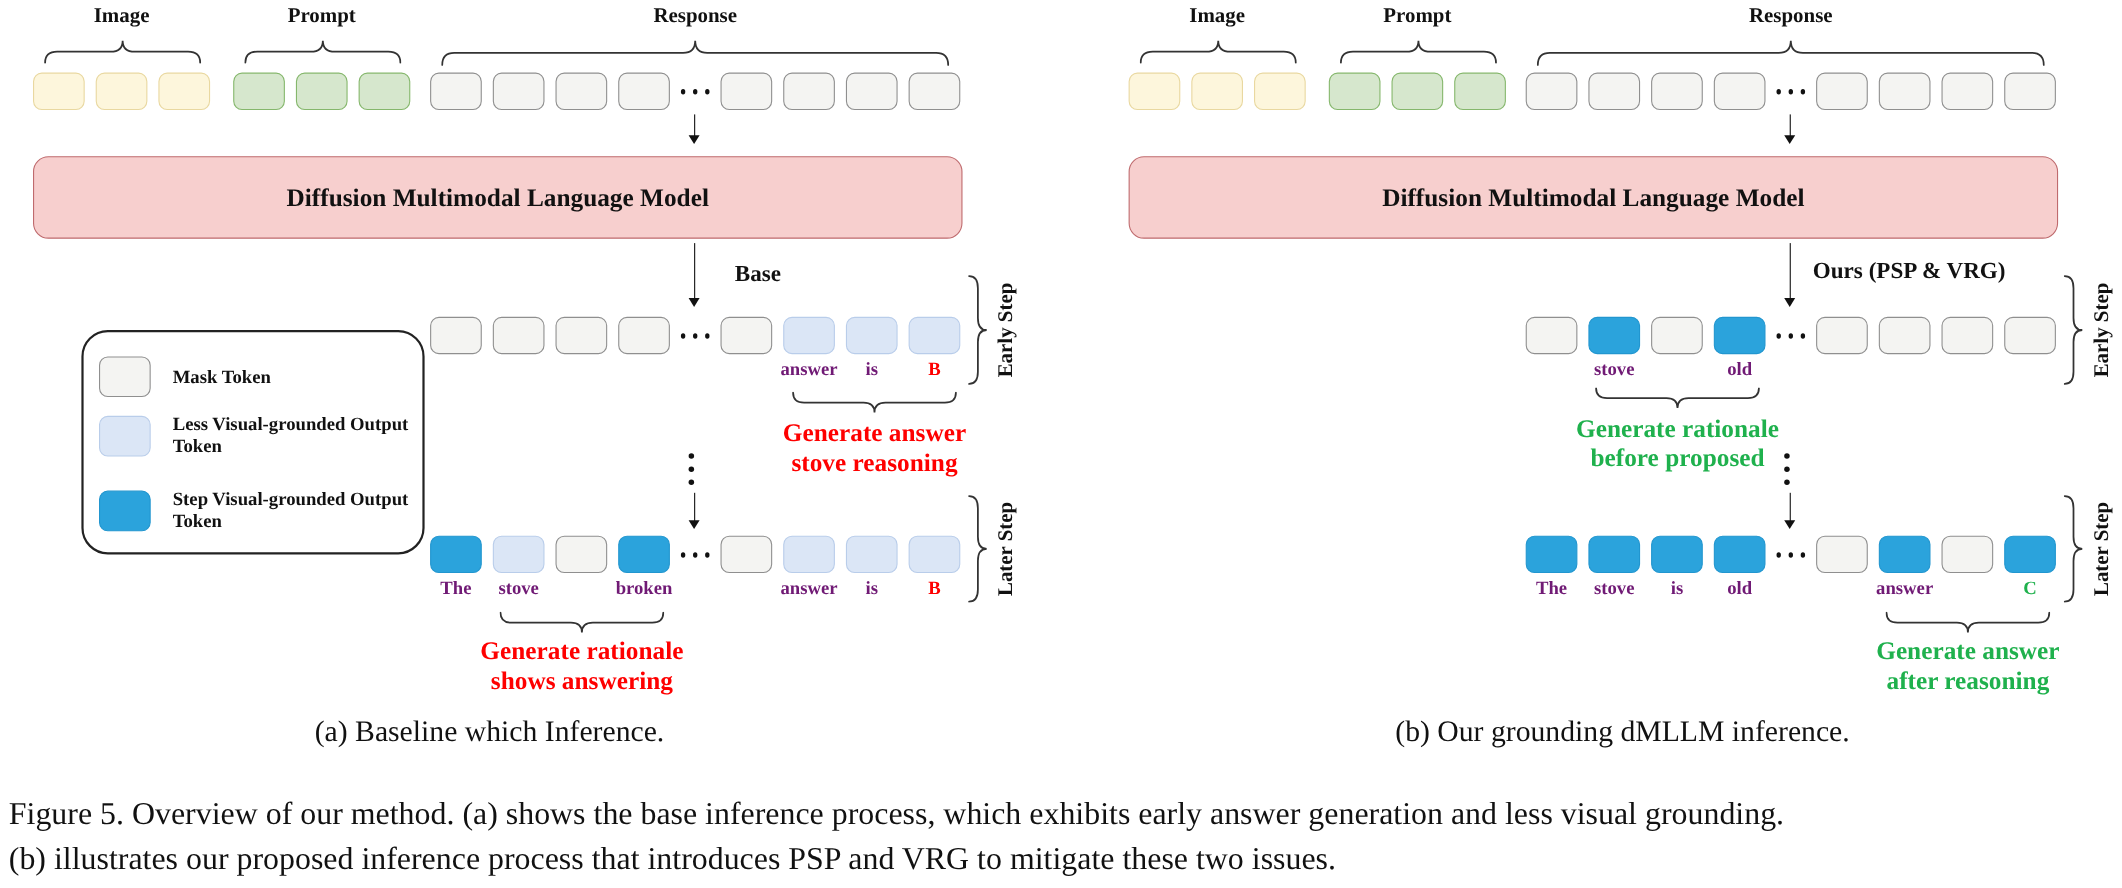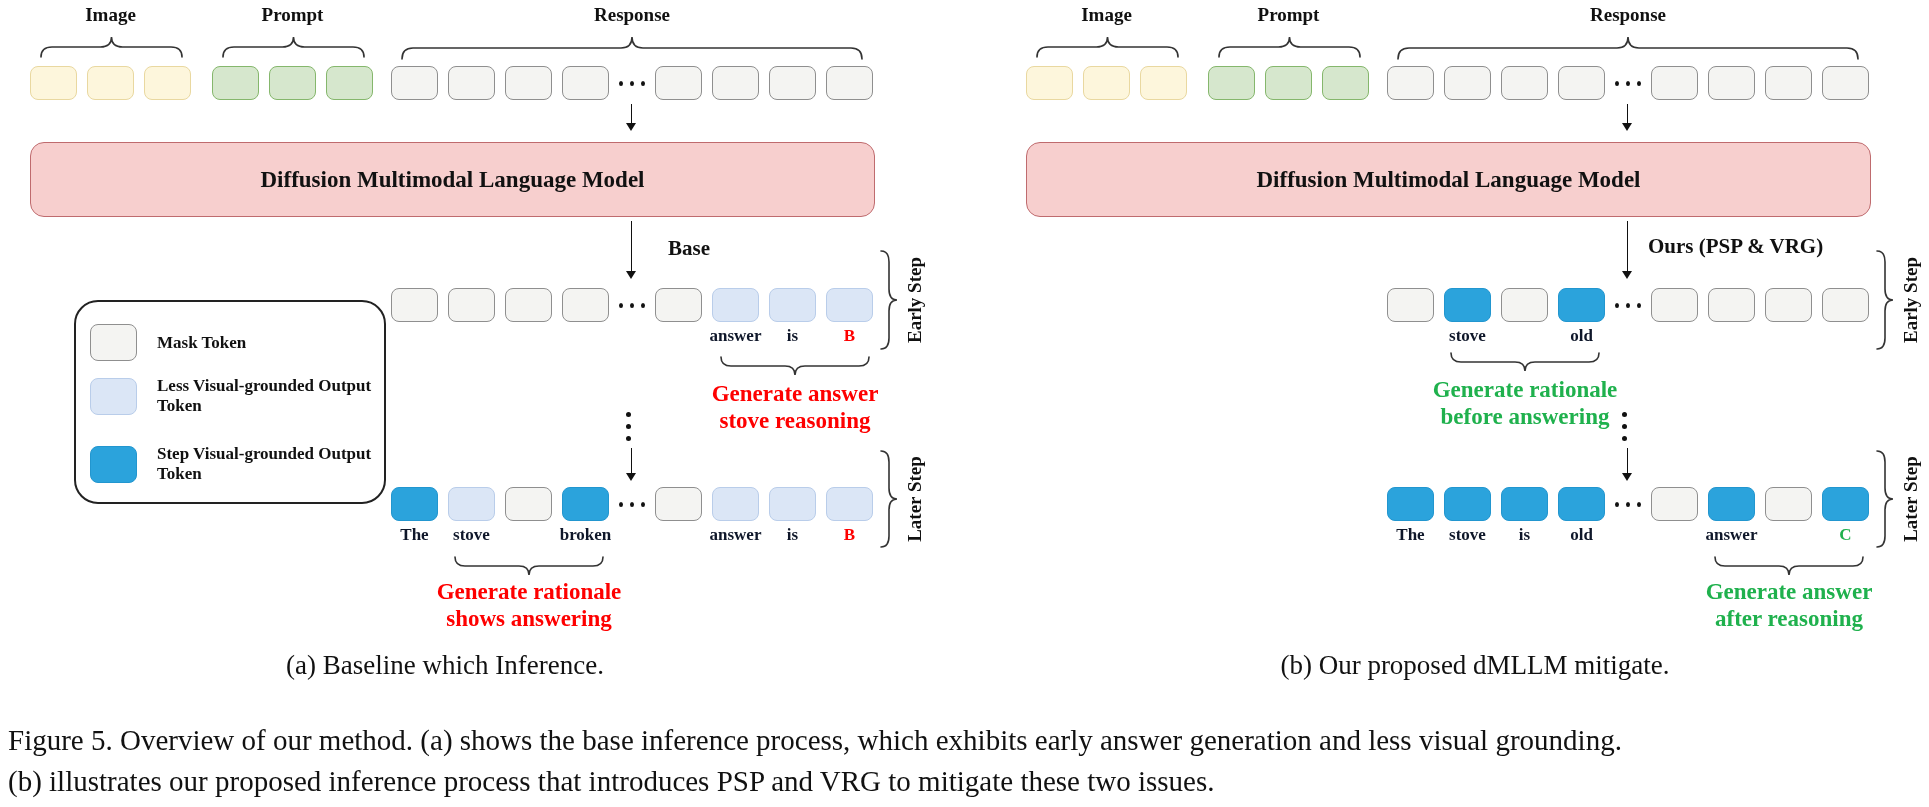--- a/index.html
+++ b/index.html
@@ -4,21 +4,21 @@
 <style>
   html,body{margin:0;padding:0;background:#ffffff;}
   .canvas{position:relative;width:1929px;height:807px;background:#fff;overflow:hidden;
           font-family:"Liberation Serif","DejaVu Serif",serif;color:#111;}
   .panel{position:absolute;top:0;width:965px;height:710px;margin-left:20px;}
   .glabel{position:absolute;top:4px;text-align:center;font-weight:bold;font-size:19px;}
   .trow{position:absolute;display:flex;gap:10px;align-items:center;}
   .token{position:relative;width:47px;height:34px;border:1.6px solid #999;border-radius:8px;
          box-sizing:border-box;flex:0 0 auto;}
   .tlabel{position:absolute;top:37px;left:50%;transform:translateX(-50%);
-          font-weight:bold;font-size:17px;white-space:nowrap;color:#0f172a;}
+          font-weight:bold;font-size:17px;white-space:nowrap;color:#701a75;}
   .hdots{display:flex;gap:7px;align-items:center;justify-content:center;width:26px;flex:0 0 auto;}
   .hdots i,.vdots i{width:5px;height:5px;border-radius:50%;background:#111;display:block;}
   .vdots{position:absolute;display:flex;flex-direction:column;gap:7px;}
   .varrow{position:absolute;width:0;border-left:1.7px solid #111;}
   .varrow::after{content:"";position:absolute;left:-5.8px;bottom:-8px;width:0;height:0;
                  border:5px solid transparent;border-top:8px solid #111;}
   .model-box{position:absolute;border:1.6px solid;border-radius:14px;display:flex;
              align-items:center;justify-content:center;font-weight:bold;font-size:23px;box-sizing:border-box;}
   .variant-label{position:absolute;font-weight:bold;font-size:21px;white-space:nowrap;}
   .brace{position:absolute;}
@@ -278,21 +278,21 @@
       </div>
     <div class="vlabel" style="left:840px;top:245px;">Early Step</div>
 
     <div class="brace" style="left:434px;top:352px;width:150px;height:20px;">
         <svg width="150" height="20">
           <path d="M1 1 Q1 10 11 10 L65 10 Q75 10 75 19 Q75 10 85 10 L139 10 Q149 10 149 1" fill="none" stroke="#333" stroke-width="1.6" stroke-linecap="round"></path>
         </svg>
       </div>
     <div class="anno" style="left: 334px; top: 376px; color: rgb(31, 177, 77);">
       <div>Generate rationale</div>
-      <div>before answering</div>
+      <div>before proposed</div>
     </div>
 
     <div class="vdots" style="left:606px;top:412px;">
         <i></i>
         <i></i>
         <i></i>
       </div>
     <div class="varrow" style="left:611px;top:448px;height:30px;"></div>
 
     <div class="trow" style="left:371px;top:487px;">
@@ -332,21 +332,21 @@
     <div class="brace" style="left:698px;top:556px;width:150px;height:20px;">
         <svg width="150" height="20">
           <path d="M1 1 Q1 10 11 10 L65 10 Q75 10 75 19 Q75 10 85 10 L139 10 Q149 10 149 1" fill="none" stroke="#333" stroke-width="1.6" stroke-linecap="round"></path>
         </svg>
       </div>
     <div class="anno" style="left: 598px; top: 578px; color: rgb(31, 177, 77);">
       <div>Generate answer</div>
       <div>after reasoning</div>
     </div>
 
-    <div class="subcaption" style="left:159px;top:650px;">(b) Our proposed dMLLM mitigate.</div>
+    <div class="subcaption" style="left:159px;top:650px;">(b) Our grounding dMLLM inference.</div>
   </div>
 
   <div class="figcap">
     <div>Figure 5. Overview of our method. (a) shows the base inference process, which exhibits early answer generation and less visual grounding.</div>
     <div>(b) illustrates our proposed inference process that introduces PSP and VRG to mitigate these two issues.</div>
   </div>
 
 </div>
 
 </body></html>

